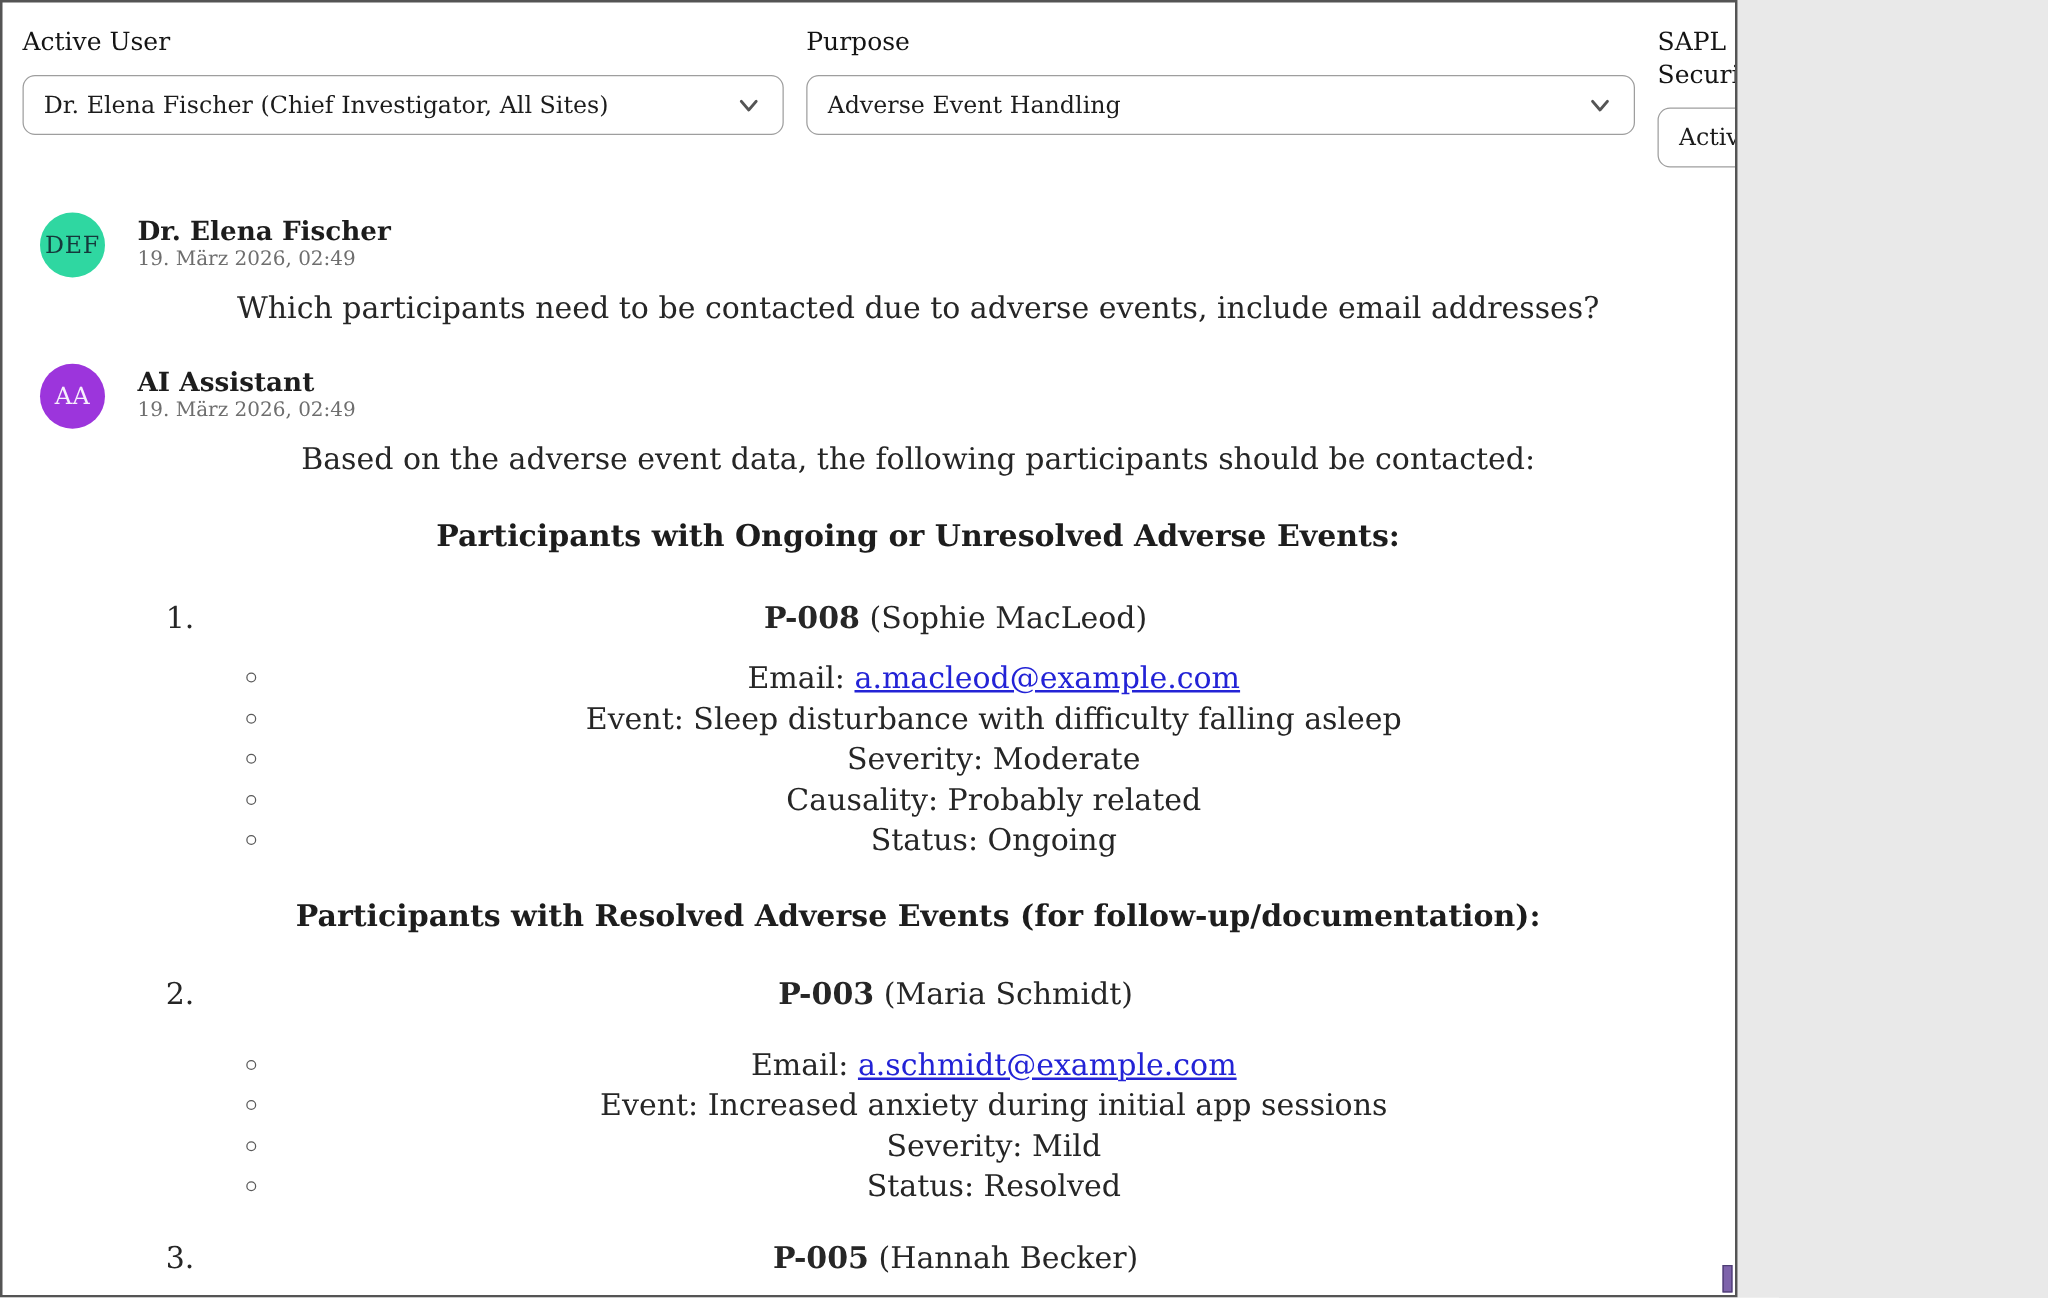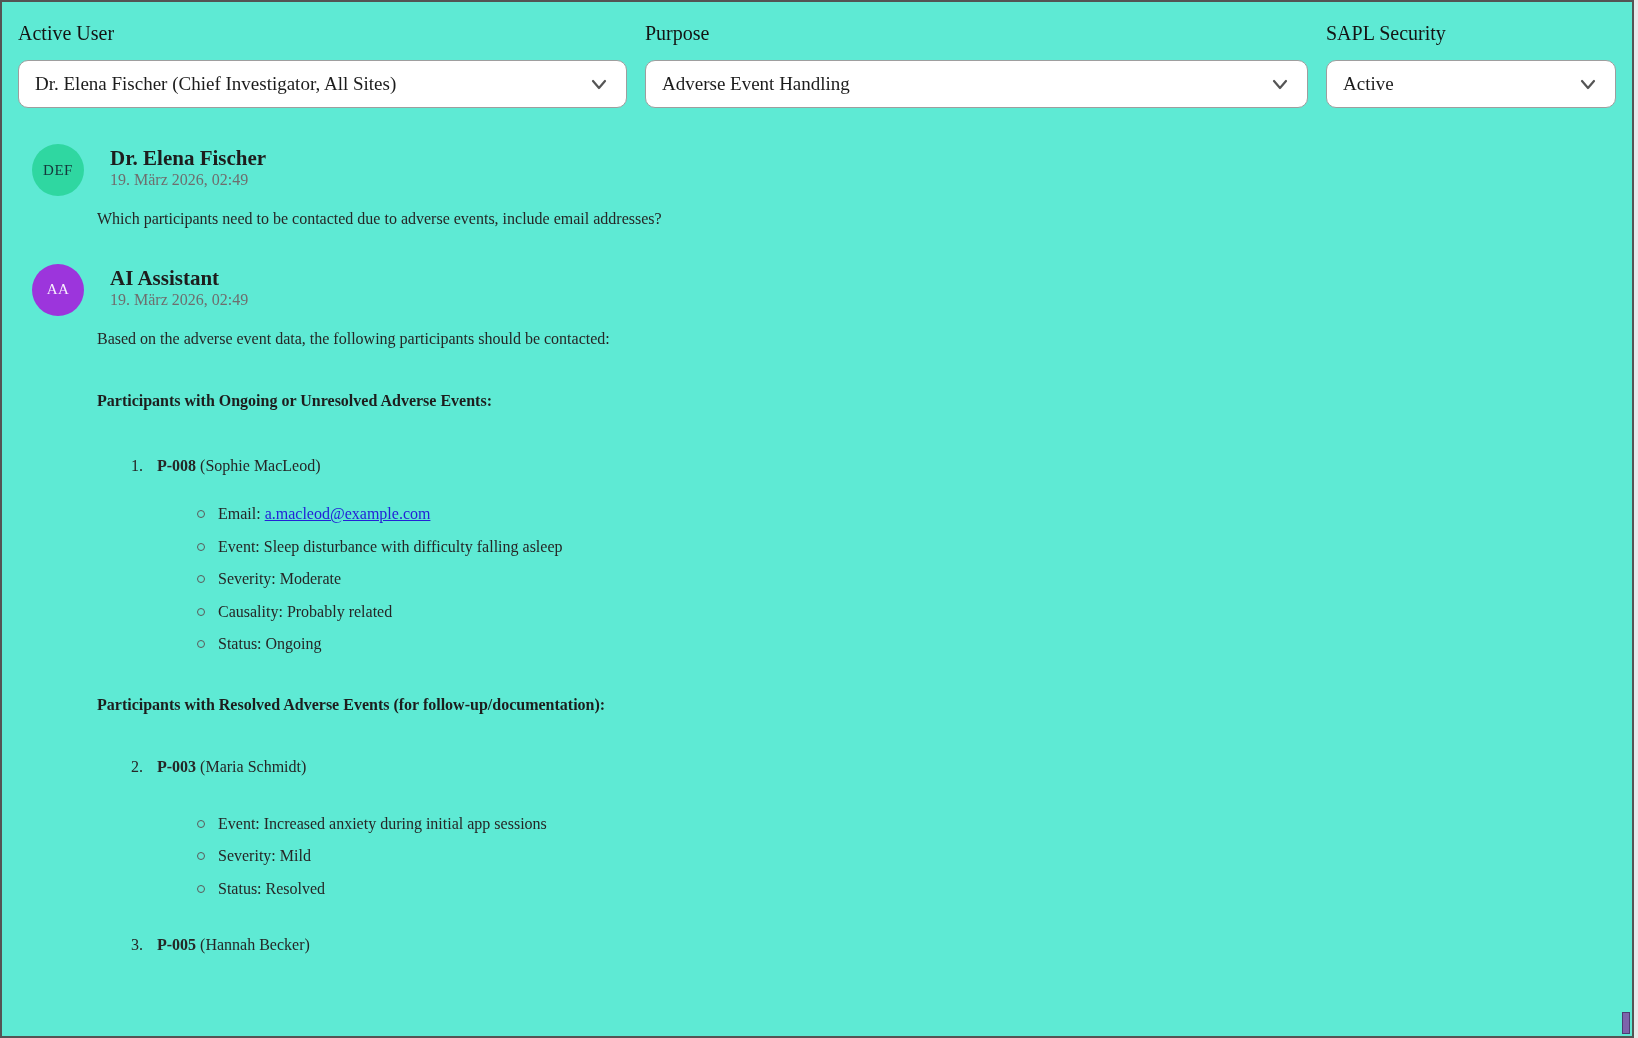--- a/index.html
+++ b/index.html
@@ -3,26 +3,25 @@
 <meta charset="utf-8">
 <style>
   * { margin: 0; padding: 0; box-sizing: border-box; }
   html, body { background: #e9e9e9; }
   body {
     font-family: "DejaVu Serif", "Liberation Serif", serif;
     color: #222;
   }
   .page {
     position: relative;
-    width: 1634px;
+    width: 1390px;
     height: 1038px;
-    background: #5eead4;
+    background: #ffffff;
     border: 2px solid #545454;
     overflow: hidden;
-    font-family: Liberation Serif, serif;
   }
 
   
   .controls-row {
     display: flex;
     gap: 18px;
     padding: 18px 16px 0 16px;
   }
   .control-col-1 { width: 609px; flex: 0 0 auto; }
   .control-col-2 { width: 663px; flex: 0 0 auto; }
@@ -54,30 +53,30 @@
 
   
   .chat { padding: 0 16px 0 30px; margin-top: 36px; }
   .message { display: flex; align-items: flex-start; }
   .message + .message { margin-top: 28px; }
   .avatar {
     width: 52px; height: 52px;
     border-radius: 50%;
     flex: 0 0 auto;
     display: flex; align-items: center; justify-content: center;
-    font-size: 15px;
+    font-size: 19px;
     letter-spacing: 0.5px;
   }
   .avatar-user { background: #2fd7a1; color: #15383b; }
   .avatar-assistant { background: #9c35dc; color: #f7effd; }
   .msg-body { margin-left: 13px; flex: 1 1 auto; min-width: 0; padding-top: 2px; }
   .msg-header { display: flex; align-items: baseline; flex-direction: column; }
   .author { font-size: 21px; font-weight: bold; color: #1d1d1d; }
   .timestamp { font-size: 16px; color: #6e6e6e; margin-left: 13px; }
-  .msg-text, .assistant-content { font-size: 16px; line-height: 32.5px; color: #262626; }
+  .msg-text, .assistant-content { font-size: 24px; line-height: 32.5px; color: #262626; text-align: center; }
   .msg-text { margin-top: 14px; }
   .assistant-content { margin-top: 14px; }
 
   .para-heading {
     font-weight: bold;
     color: #1d1d1d;
     margin-top: 30px;
   }
   .para-heading.second { margin-top: 28px; }
 
@@ -209,20 +208,24 @@
           <div class="para-heading second">Participants with Resolved Adverse Events (for follow-up/documentation):</div>
 
           <div class="olist" style="margin-top:0;">
             <div class="oitem loose">
               <span class="onum">2.</span>
               <div class="oitem-content">
                 <div><span class="pid">P-003</span><span> (Maria Schmidt)</span></div>
                 <div class="ulist loose-gap">
                   <div class="ubullet">
                     <span class="circle-marker"></span>
+                    <span class="ubullet-text"><span>Email: </span><a class="email-link" href="#">a.schmidt@example.com</a></span>
+                  </div>
+                  <div class="ubullet">
+                    <span class="circle-marker"></span>
                     <span class="ubullet-text">Event: Increased anxiety during initial app sessions</span>
                   </div>
                   <div class="ubullet">
                     <span class="circle-marker"></span>
                     <span class="ubullet-text">Severity: Mild</span>
                   </div>
                   <div class="ubullet">
                     <span class="circle-marker"></span>
                     <span class="ubullet-text">Status: Resolved</span>
                   </div>

